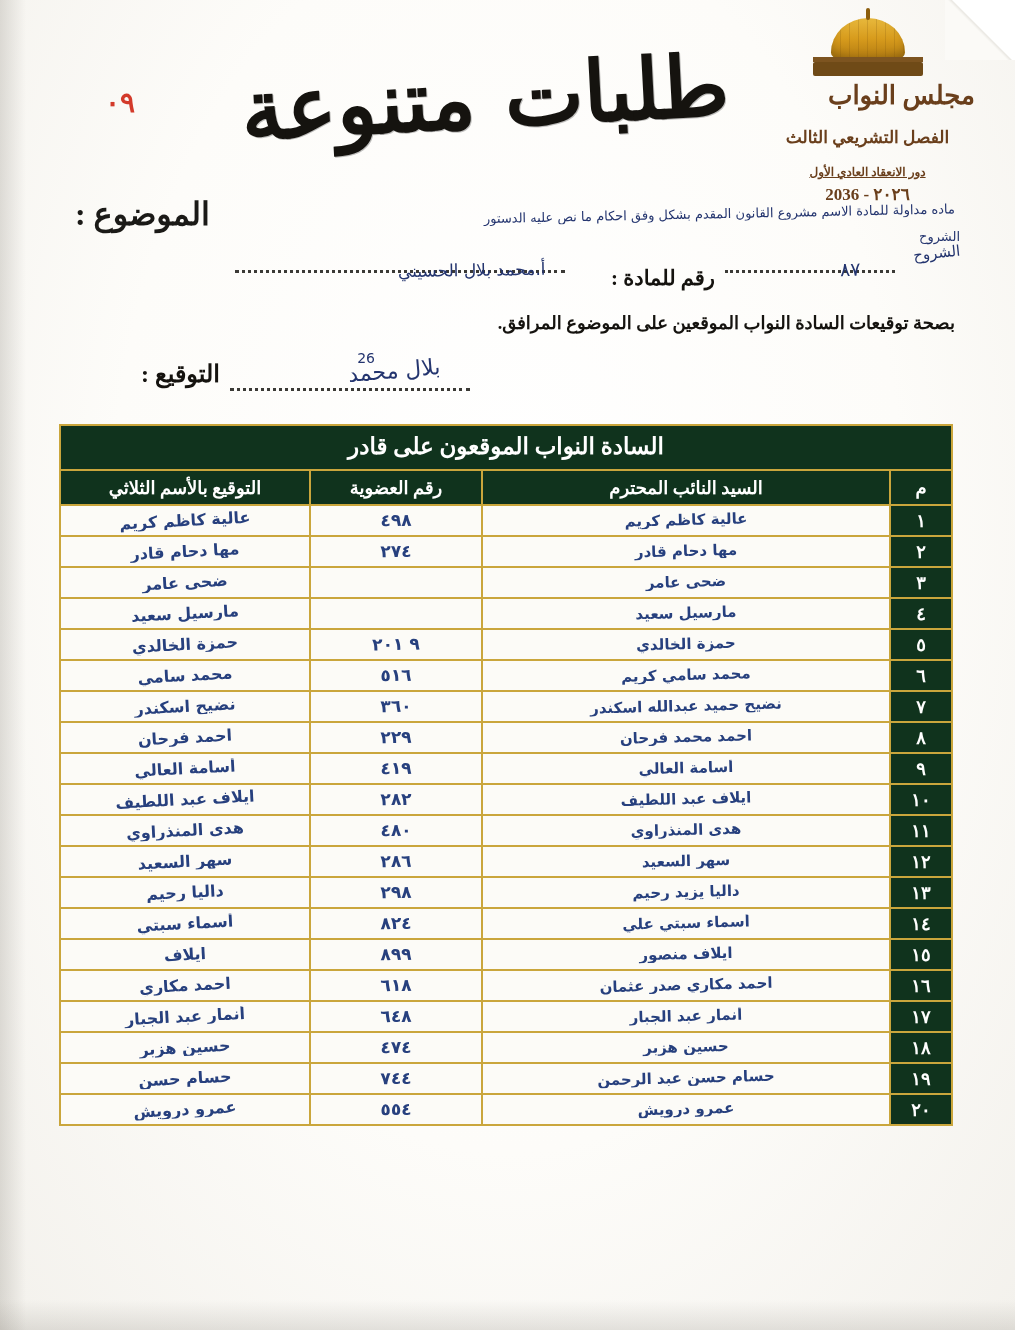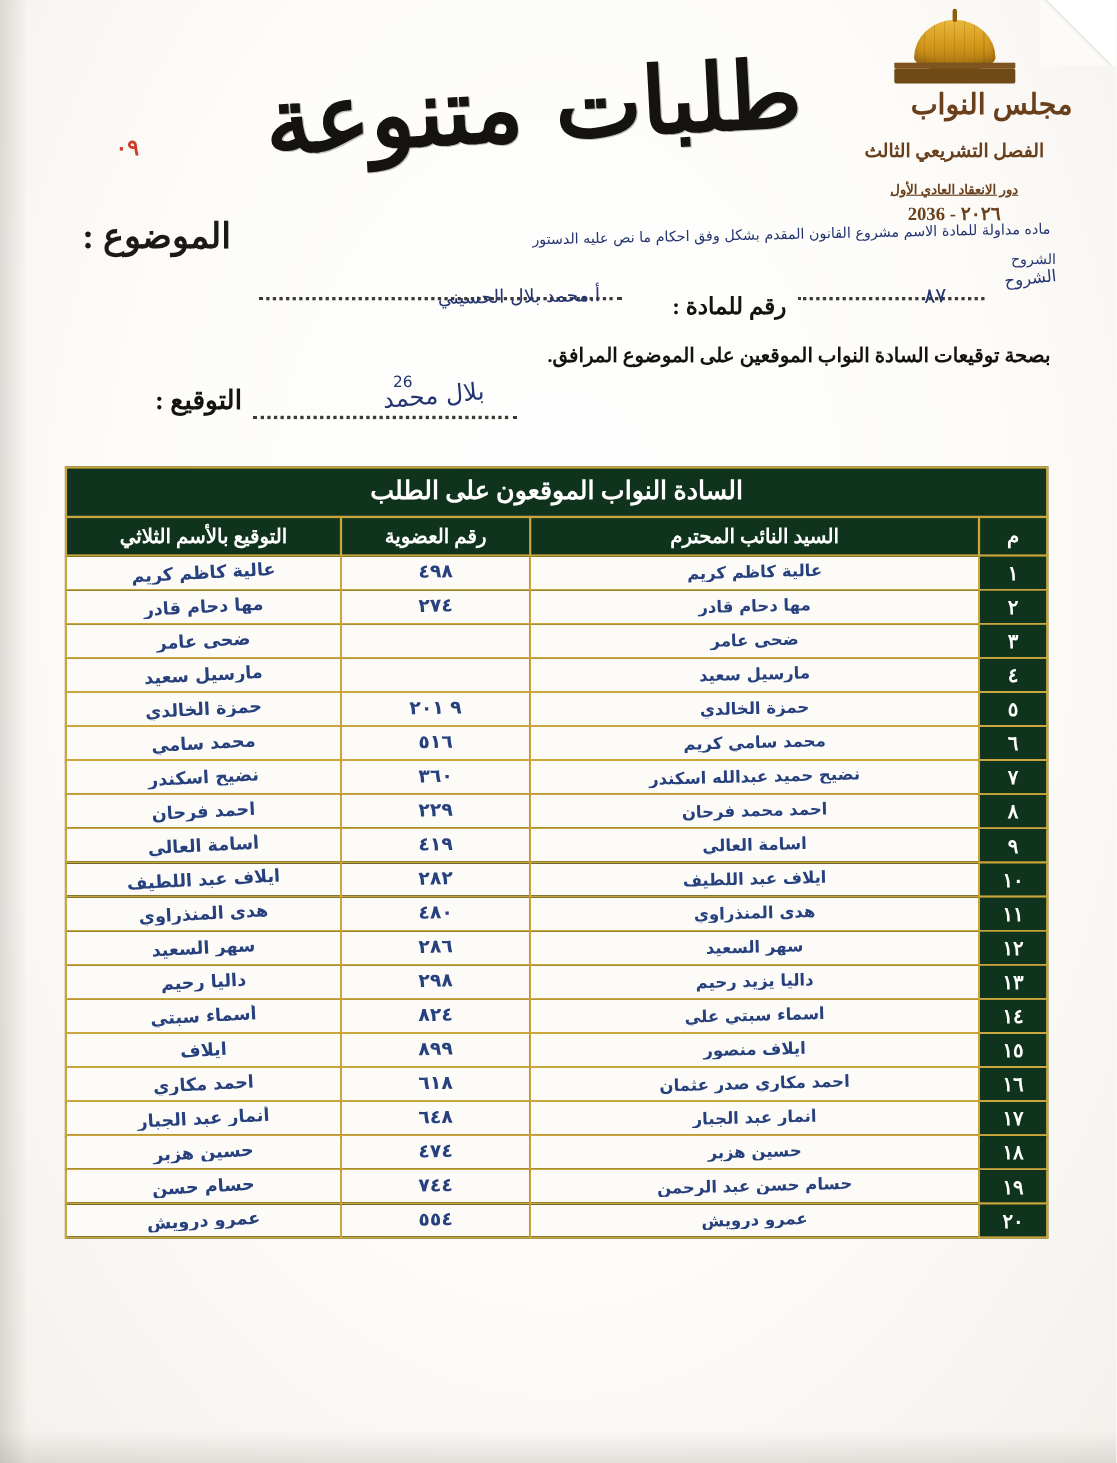--- a/index.html
+++ b/index.html
@@ -72,23 +72,22 @@
 
   .doc-title{
     position:absolute;right:250px;top:40px;width:560px;text-align:center;
     font-family:"DejaVu Serif", serif;
     font-size:84px;font-weight:bold;color:#15130f;
     transform:rotate(-3deg);
     text-shadow:1px 1px 0 rgba(0,0,0,.25);
   }
   .page-number{
     position:absolute;left:105px;top:78px;
-    color:#d33a2a;font-size:20px;font-weight:bold;
+    color:#d33a2a;font-size:28px;font-weight:bold;
     font-family:"DejaVu Serif", serif;
-    margin-top:36px;
   }
 
   
   .subject-row{
     position:absolute;top:195px;right:0;left:12px;height:60px;
   }
   .label-subject{
     position:absolute;right:805px;top:0;
     font-size:32px;font-weight:bold;color:#1b1a17;
   }
@@ -128,21 +127,21 @@
     position:absolute;right:55px;top:-18px;font-size:15px;color:#24356f;
     transform:rotate(-6deg);
   }
 
   .pledge2{
     position:absolute;top:312px;right:60px;
     font-size:18px;font-weight:bold;color:#15130f;
   }
 
   .sign-row{
-    position:absolute;top:348px;right:0;left:0;height:46px;padding-left:40px;
+    position:absolute;top:358px;right:0;left:0;height:46px;padding-left:40px;
   }
   .label-sign{position:absolute;right:795px;top:2px;font-size:24px;font-weight:bold;color:#15130f;}
   .dots-sign{position:absolute;right:545px;top:30px;width:240px;border-bottom:3px dotted #3b3a36;}
   .hand-sign{
     position:absolute;right:575px;top:0px;font-size:22px;color:#24356f;
     transform:rotate(-5deg);
   }
   .hand-sign-date{
     position:absolute;right:640px;top:-8px;font-size:14px;color:#24356f;
   }
@@ -276,21 +275,21 @@
 
   <div class="watermark">
     <div class="wm-ring"></div>
     <div class="wm-dome"></div>
     <div class="wm-base"></div>
     <div class="wm-arches"></div>
   </div>
 
   <div class="table-wrap">
     <table>
-      <caption>السادة النواب الموقعون على الطلب</caption>
+      <caption>السادة النواب الموقعون على قادر</caption>
       <colgroup>
         <col class="c-idx">
           <col class="c-name">
           <col class="c-mem">
           <col class="c-sig">
       </colgroup>
       <thead>
         <tr>
           <th>م</th>
           <th>السيد النائب المحترم</th>

